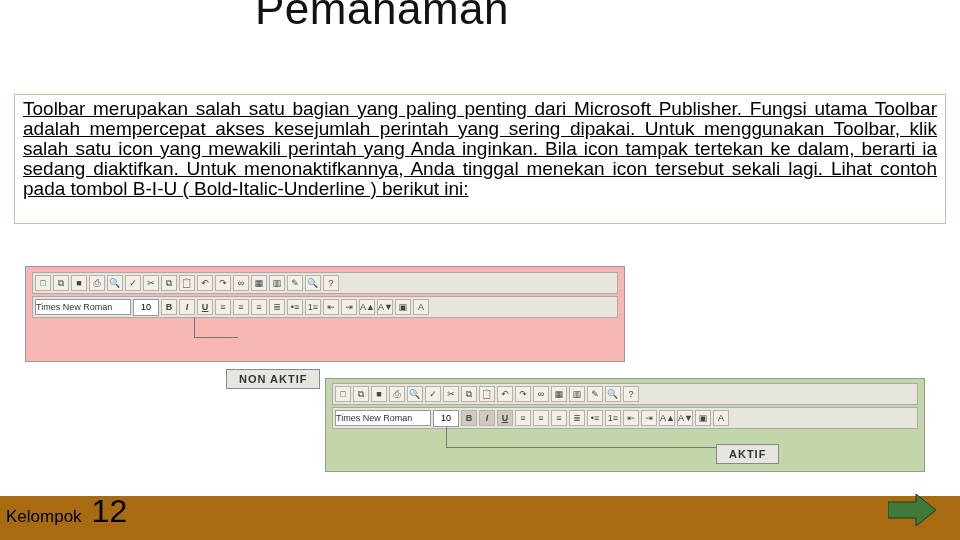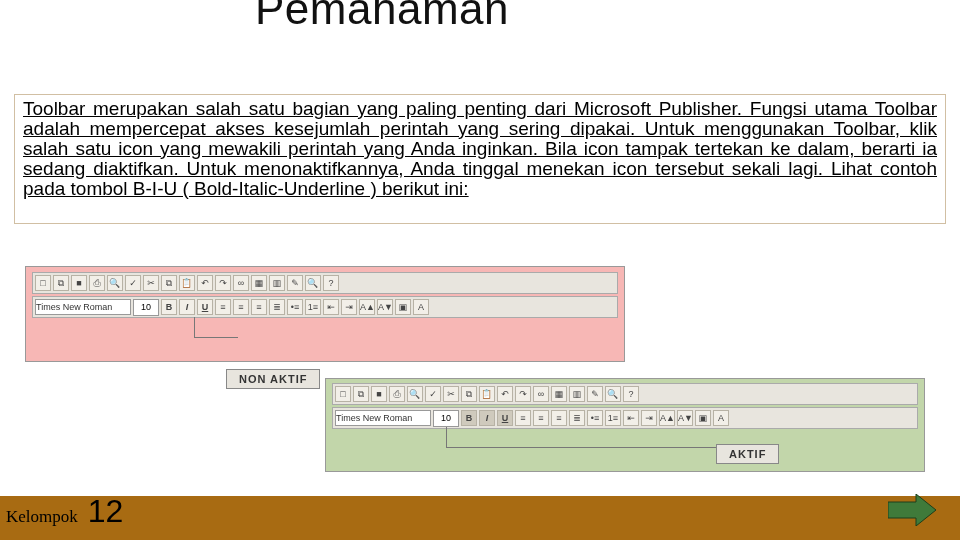--- a/index.html
+++ b/index.html
@@ -70,21 +70,21 @@
   .tb2 .callout { left:120px; top:48px; height:20px; }
   .tb2 .callout::after { content:""; position:absolute; left:0; top:20px; width:280px; height:1px; background:#777; }
   .footer-bar {
     position:absolute; left:0; bottom:0; width:960px; height:44px;
     background:#a86b12;
   }
   .foot-left {
     position:absolute; left:6px; bottom:10px;
     font-size:17px; color:#000; display:flex; align-items:baseline; gap:10px;
   }
-  .foot-left .grp { font-family: Liberation Serif, serif; }
+  .foot-left .grp { font-family: Liberation Sans, sans-serif; }
   .foot-left .num { font-size:32px; }
   .arrow {
     position:absolute; right:24px; bottom:14px; width:48px; height:32px;
     cursor:pointer;
   }
   .arrow svg { width:100%; height:100%; display:block; }
 </style>
 </head>
 <body>
 

